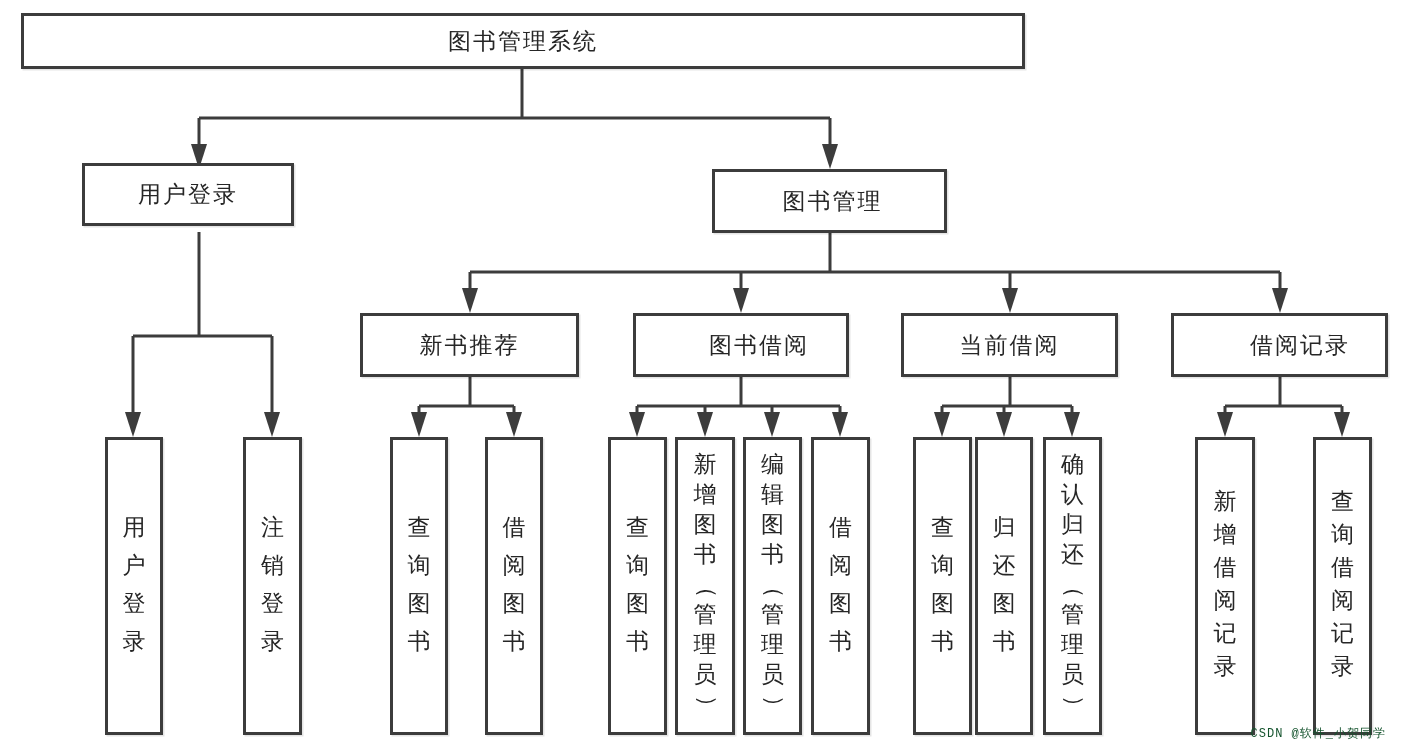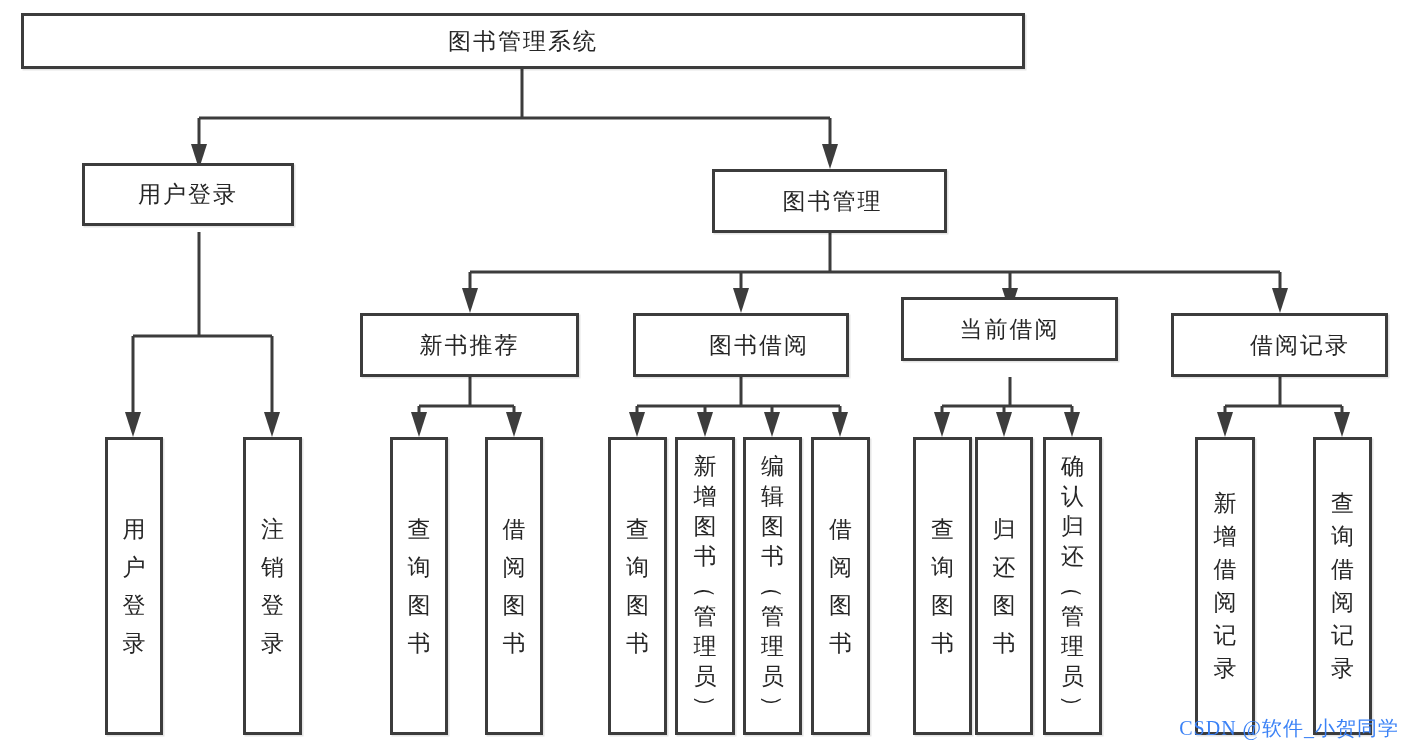--- a/index.html
+++ b/index.html
@@ -6,21 +6,21 @@
     margin: 0;
     padding: 0;
     background: #ffffff;
   }
   .stage {
     position: relative;
     width: 1405px;
     height: 747px;
     background: #ffffff;
     overflow: hidden;
-    font-family: Liberation Serif, serif;
+    font-family: Liberation Mono, monospace;
     color: #262626;
   }
   svg.connectors {
     position: absolute;
     left: 0;
     top: 0;
     z-index: 1;
   }
   .box {
     position: absolute;
@@ -45,25 +45,25 @@
   .leaf .ch {
     display: block;
     font-size: 23px;
     line-height: 1;
   }
   .leaf .ch.rot {
     transform: rotate(90deg);
   }
   .watermark {
     position: absolute;
-    right: 6px;
+    right: 19px;
     bottom: 5px;
     z-index: 3;
-    font-size: 20px;
-    color: #3b82f6;
+    font-size: 12px;
+    color: #14532d;
     letter-spacing: 1px;
     white-space: nowrap;
   }
 </style>
 </head>
 <body>
 
 <div class="stage">
 
   <svg class="connectors" width="1405" height="747" viewBox="0 0 1405 747">
@@ -116,21 +116,21 @@
   <div class="box" style="left:712px; top:169px; width:235px; height:64px;padding-left:6px;">
     <span class="hlabel">图书管理</span>
   </div>
 
   <div class="box" style="left:360px; top:313px; width:219px; height:64px;align-items:center;">
     <span class="hlabel">新书推荐</span>
   </div>
   <div class="box" style="left:633px; top:313px; width:216px; height:64px;padding-left:36px;">
     <span class="hlabel">图书借阅</span>
   </div>
-  <div class="box" style="left:901px; top:297px; width:217px; height:64px;">
+  <div class="box" style="left:901px; top:313px; width:217px; height:64px;">
     <span class="hlabel">当前借阅</span>
   </div>
   <div class="box" style="left:1171px; top:313px; width:217px; height:64px;padding-left:41px;">
     <span class="hlabel">借阅记录</span>
   </div>
 
   <div class="box leaf" style="left: 105px; top: 437px; width: 58px; height: 298px; gap: 15px;">
       <span class="ch">用</span>
       <span class="ch">户</span>
       <span class="ch">登</span>

